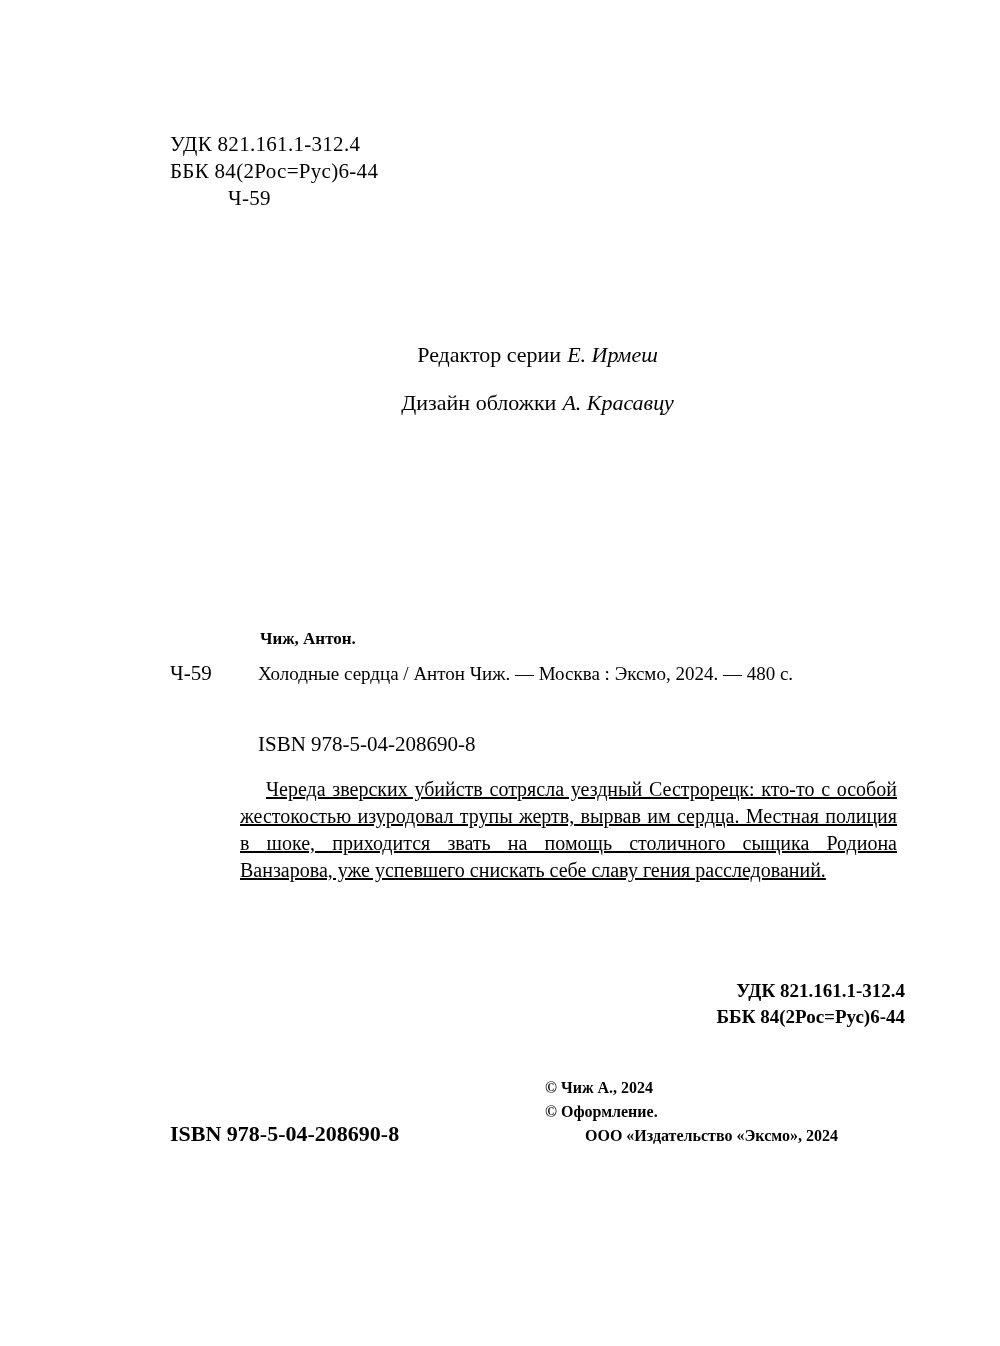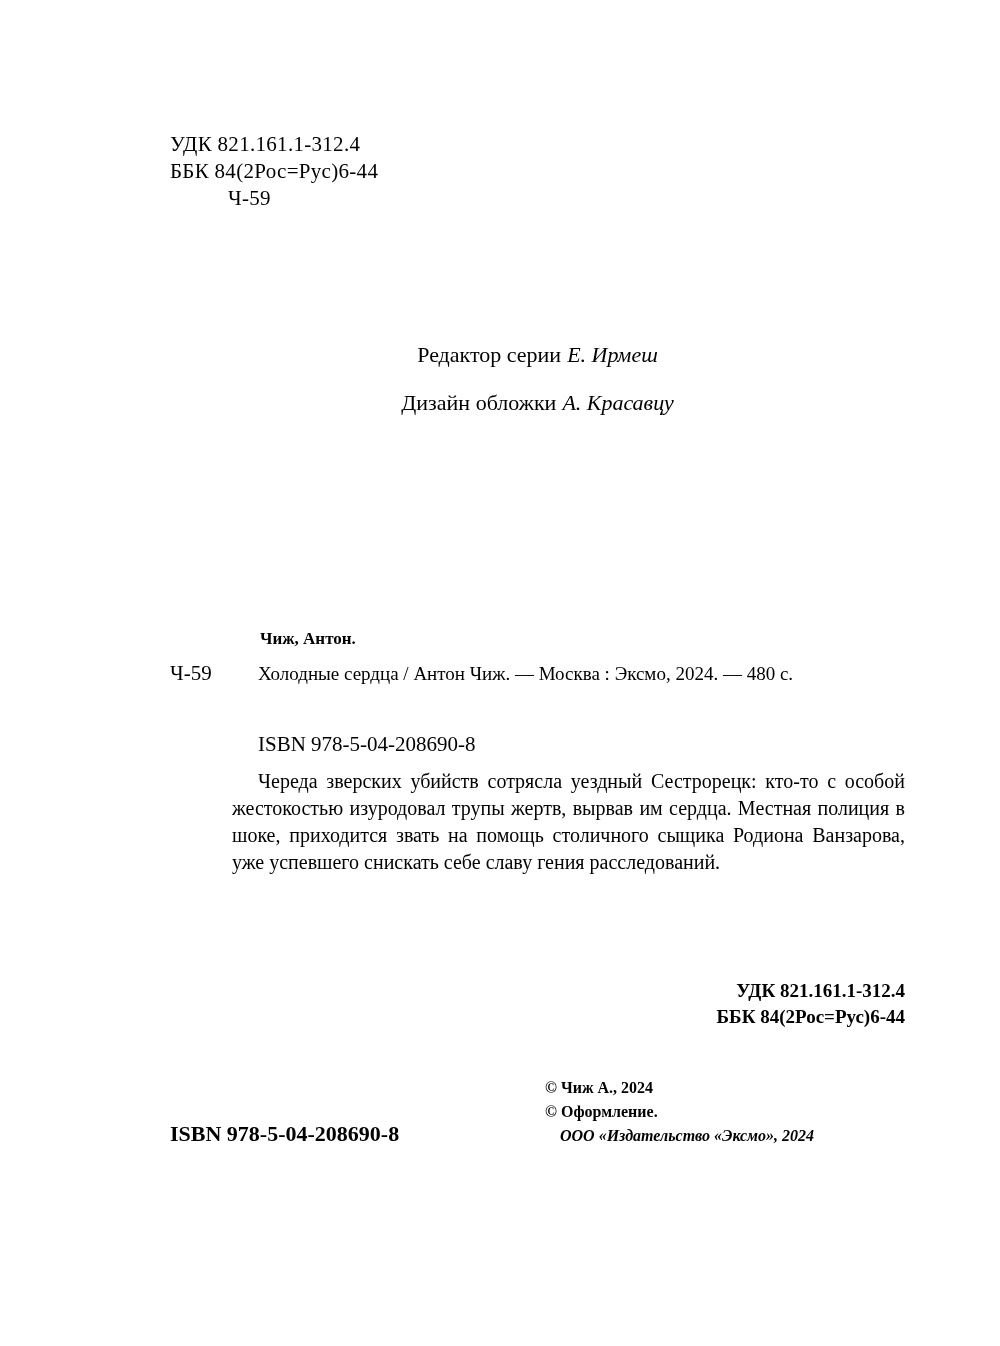--- a/index.html
+++ b/index.html
@@ -85,22 +85,23 @@
   .annotation {
     position: absolute;
     left: 232px;
     top: 768px;
     width: 673px;
     font-size: 20px;
     line-height: 27px;
     text-align: justify;
   }
   .annotation p {
-    margin: 0;
+    margin: 8px;
     text-indent: 26px;
+    text-decoration: underline;
   }
   
   .footer-class {
     position: absolute;
     left: 170px;
     top: 978px;
     width: 735px;
     text-align: right;
     font-size: 19px;
     font-weight: bold;
@@ -109,22 +110,21 @@
   
   .copyright-block {
     position: absolute;
     left: 545px;
     top: 1076px;
     font-size: 16px;
     font-weight: bold;
     line-height: 24px;
   }
   .copyright-block .indented {
-    margin-left: 15px;
-    font-style: italic;
+    margin-left: 40px;
   }
   
   .bottom-isbn {
     position: absolute;
     left: 170px;
     top: 1121px;
     font-size: 22px;
     font-weight: bold;
   }
 </style>

